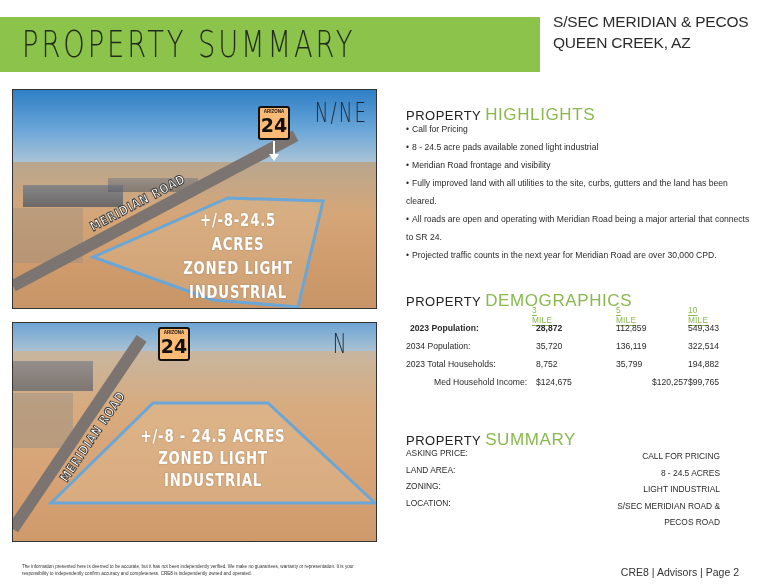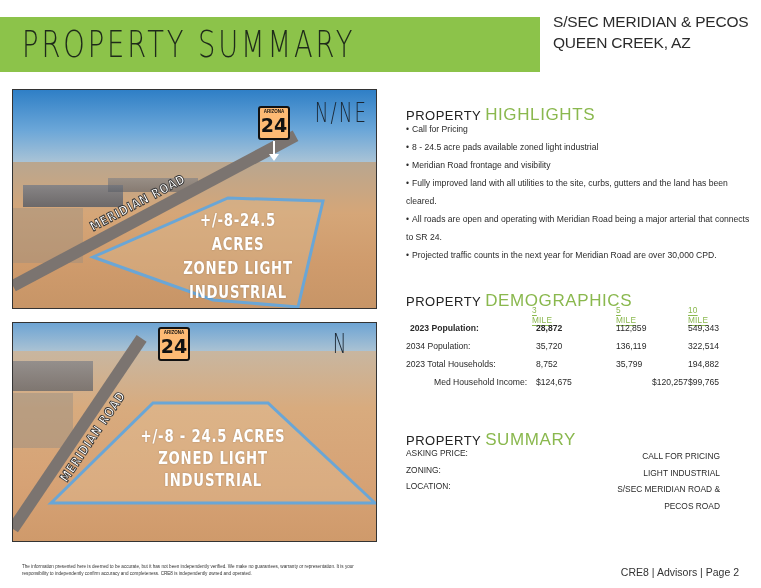--- a/index.html
+++ b/index.html
@@ -223,20 +223,24 @@
 <div class="section-title" style="top:422px;">
   <span>PROPERTY</span>
   <span class="accent">SUMMARY</span>
 </div>
 <div class="summary-table">
   <div class="summary-row">
     <span class="k">ASKING PRICE:</span>
     <span class="v">CALL FOR PRICING</span>
   </div>
   <div class="summary-row">
+    <span class="k">LAND AREA:</span>
+    <span class="v">8 - 24.5 ACRES</span>
+  </div>
+  <div class="summary-row">
     <span class="k">ZONING:</span>
     <span class="v">LIGHT INDUSTRIAL</span>
   </div>
   <div class="summary-row" style="height:33px;">
     <span class="k">LOCATION:</span>
     <span class="v">
       <span>S/SEC MERIDIAN ROAD &amp;</span><br>
       <span>PECOS ROAD</span>
     </span>
   </div>

